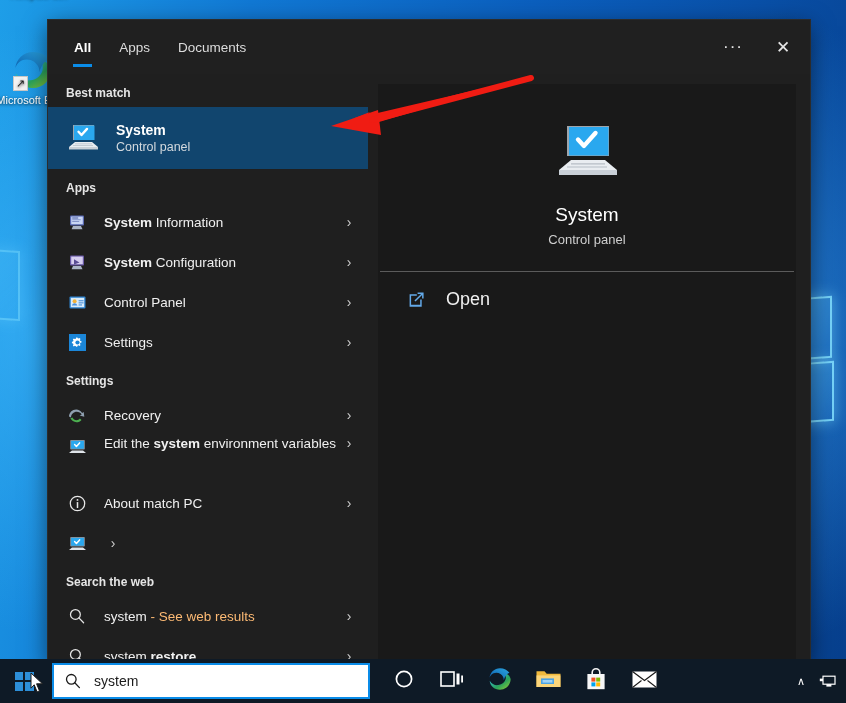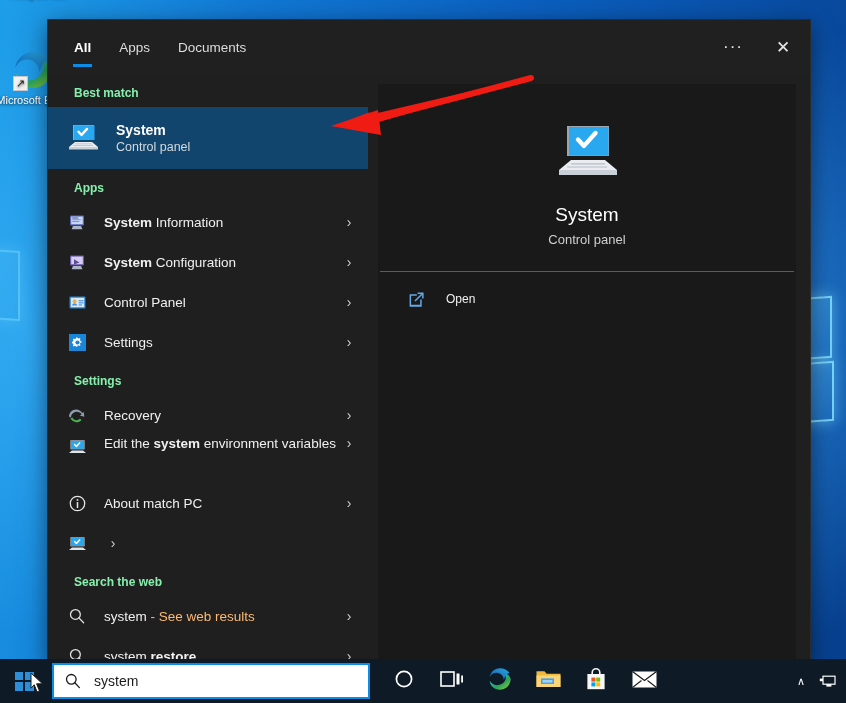--- a/index.html
+++ b/index.html
@@ -126,23 +126,22 @@
   .results {
     width: 320px;
     background: #1f1f1f;
     overflow: hidden;
     position: relative;
     flex: none;
   }
   .group-title {
     font-size: 12px;
     font-weight: bold;
-    color: #86efac;
+    color: #e5e5e5;
     padding: 12px 0 7px 18px;
-    margin-left: 8px;
   }
   .row {
     display: flex;
     align-items: center;
     height: 40px;
     padding: 0 10px 0 18px;
     cursor: pointer;
   }
   .row.tall { height: 48px; align-items: flex-start; }
   .row .ico {
@@ -213,21 +212,21 @@
     height: 1px;
     background: #5b5b5b;
     margin: 0 0 8px 0;
   }
   .pv-actions { width: 100%; padding: 0 2px; }
   .pv-action {
     display: flex; align-items: center;
     height: 38px;
     padding-left: 28px;
     cursor: pointer;
-    font-size: 12px;
+    font-size: 18px;
     color: #f0f0f0;
   }
   .pv-action .aico { width: 20px; margin-right: 18px; display: flex; align-items: center; }
 
   
   #taskbar {
     position: absolute;
     left: 0; bottom: 0;
     width: 846px; height: 44px;
     background: #0e1a26;

